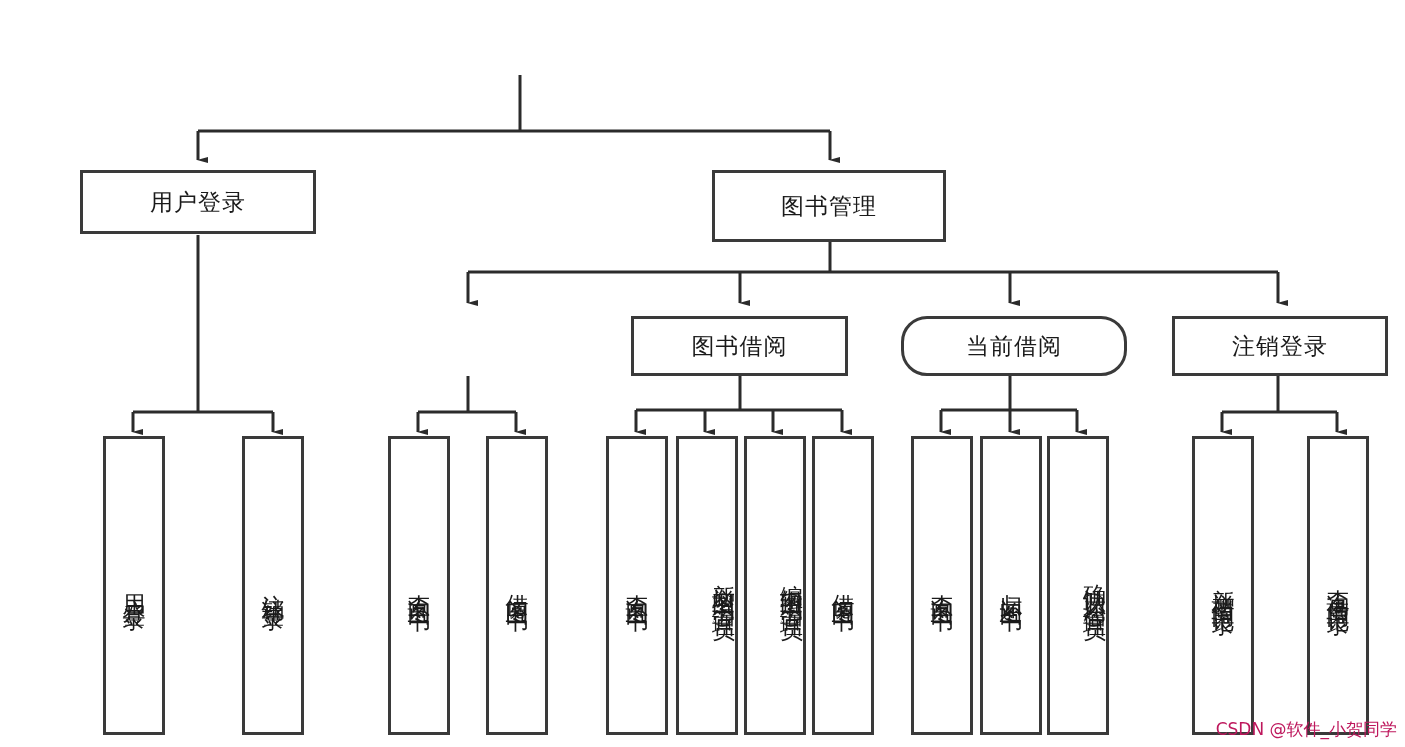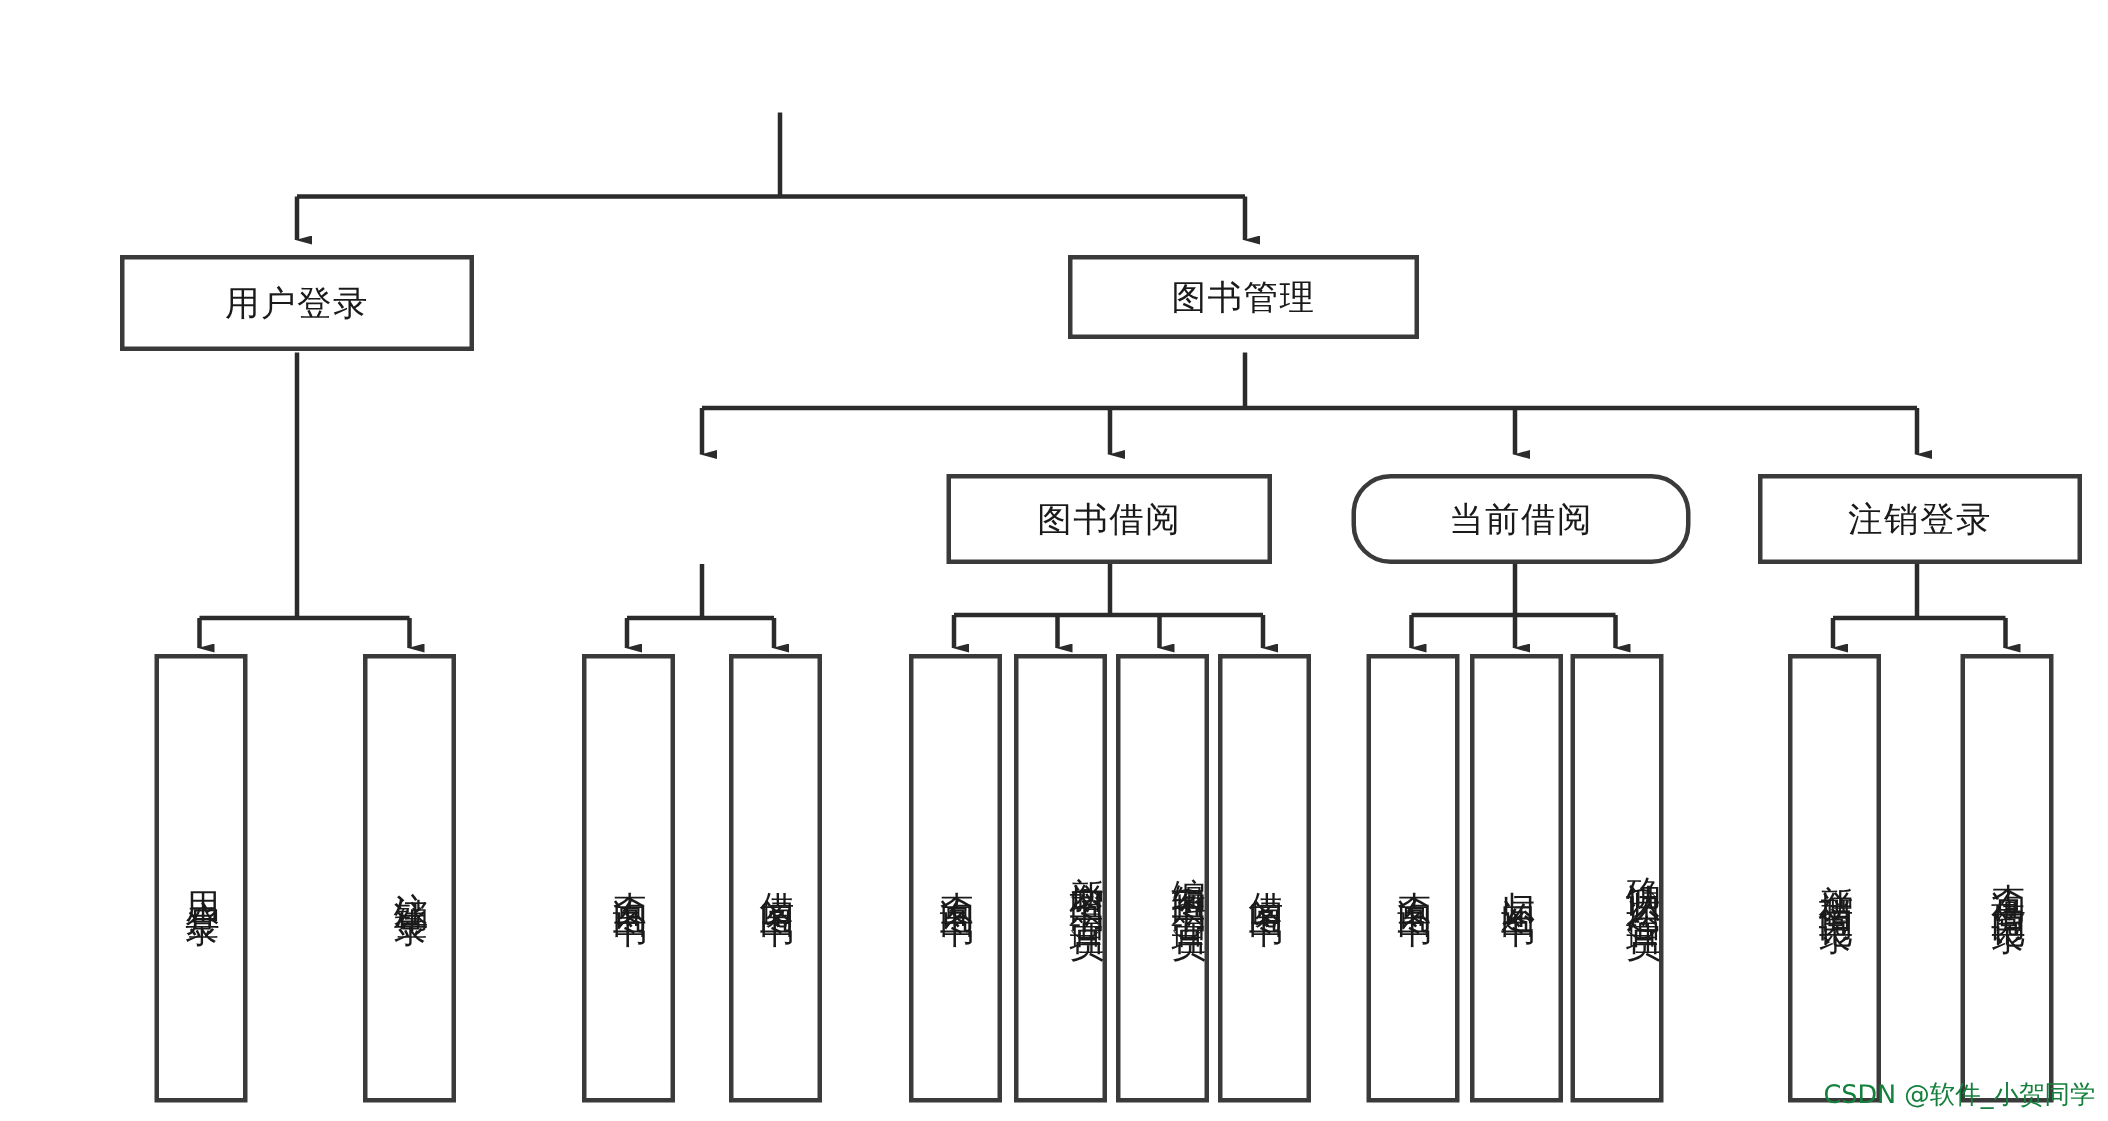--- a/index.html
+++ b/index.html
@@ -55,21 +55,21 @@
     top: 0;
     width: 1405px;
     height: 747px;
     pointer-events: none;
   }
   .watermark {
     position: absolute;
     right: 8px;
     bottom: 6px;
     font-size: 17px;
-    color: #15803d;
+    color: #be185d;
     font-family: "DejaVu Sans", "Liberation Sans", sans-serif;
     white-space: nowrap;
   }
 </style>
 </head>
 <body>
 
 <div id="canvas">
 
   <svg class="edges" viewBox="0 0 1405 747">
@@ -119,21 +119,21 @@
       <path d="M1222,412 L1337,412"></path>
       <path d="M1222,412 L1222,432" marker-end="url(#ah)"></path>
       <path d="M1337,412 L1337,432" marker-end="url(#ah)"></path>
     </g>
   </svg>
 
 
   <div class="node h" style="left:80px; top:170px; width:236px; height:64px;">
     <span class="lbl">用户登录</span>
   </div>
-  <div class="node h" style="left:712px; top:170px; width:234px; height:56px;">
+  <div class="node h" style="left:712px; top:170px; width:234px; height:72px;">
     <span class="lbl">图书管理</span>
   </div>
 
   <div class="node h" style="left:631px; top:316px; width:217px; height:60px;">
     <span class="lbl">图书借阅</span>
   </div>
   <div class="node h" style="left:901px; top:316px; width:226px; height:60px;border-radius:26px;">
     <span class="lbl">当前借阅</span>
   </div>
   <div class="node h" style="left:1172px; top:316px; width:216px; height:60px;">

